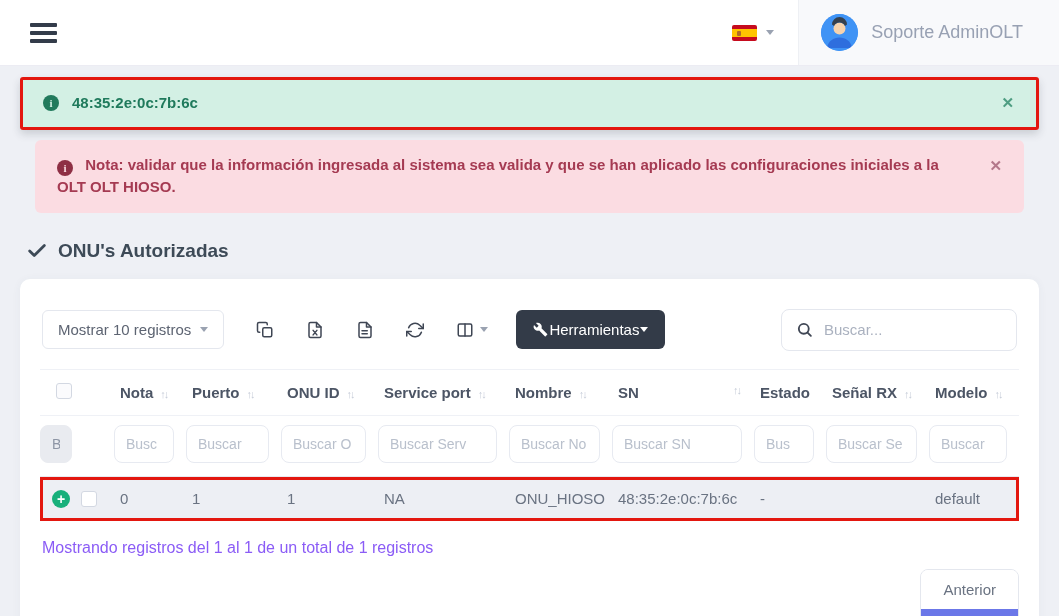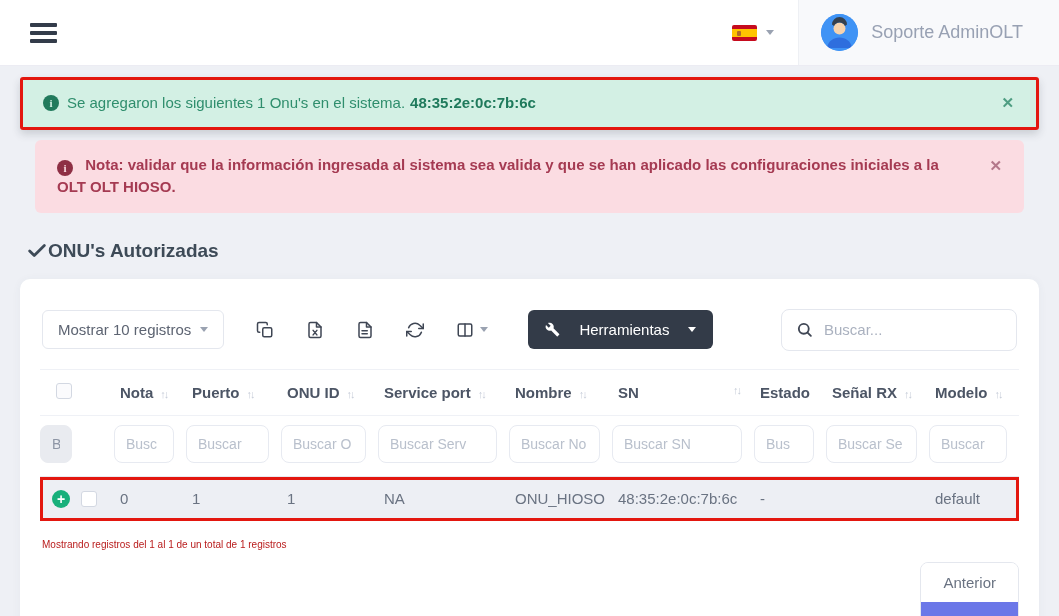--- a/index.html
+++ b/index.html
@@ -59,43 +59,43 @@
   }
   .alert-success .info-icon { background: #217a5c; color: #d3f0e4; }
   .alert-warning {
     margin: 10px 15px 0; background: #fbdce2; color: #a53a52;
     font-weight: bold; border-radius: 6px; padding: 14px 60px 14px 22px;
   }
   .alert-warning .info-icon { background: #8e2f44; color: #fbdce2; vertical-align: -2px; }
   .alert-warning .close-x { color: #b3778a; top: 15px; transform: none; }
   
   .section-title {
-    margin: 27px 6px 0; display: flex; align-items: center; 
+    margin: 27px 6px 0; display: flex; align-items: center; gap: 10px;
     color: #3d4a57; font-size: 19px; font-weight: bold;
   }
   
   .card {
     margin-top: 17px; background: #fff; border-radius: 10px;
     padding: 24px 20px 24px; box-shadow: 0 1px 10px rgba(60,70,90,.05);
   }
   .toolbar { display: flex; align-items: center; margin: 6px 2px 18px; }
   .btn-entries {
     display: flex; align-items: center; gap: 9px; background: #fff;
     border: 1px solid #e4e7ee; border-radius: 6px; padding: 10px 15px;
     font-size: 15px; color: #5d6472; cursor: pointer; font-family: inherit;
   }
   .icon-group { display: flex; align-items: center; margin-left: 16px; }
   .icon-btn {
     background: none; border: none; color: #3f4654; padding: 8px 16px; cursor: pointer;
     display: flex; align-items: center; gap: 6px;
   }
   .btn-tools {
-    display: flex; align-items: center; gap: 19px; background: #333b48; color: #fff;
+    display: flex; align-items: center; gap: 1px; background: #333b48; color: #fff;
     border: none; border-radius: 6px; padding: 11px 17px; font-size: 15px;
-    margin-left: 24px; cursor: pointer; font-family: inherit;
+    margin-left: 12px; cursor: pointer; font-family: inherit;
   }
   .btn-tools .caret { border-top-color: #fff; }
   .search-box {
     margin-left: auto; display: flex; align-items: center; gap: 11px;
     border: 1px solid #e4e7ee; border-radius: 8px; height: 42px; width: 236px;
     padding: 0 14px; color: #3f4654;
   }
   .search-box input {
     border: none; outline: none; width: 100%; font-size: 15px;
     color: #4d7c0f; font-family: inherit; background: transparent;
@@ -131,21 +131,21 @@
     width: 18px; height: 18px; border-radius: 50%; background: #18b07b; color: #fff;
     display: inline-flex; align-items: center; justify-content: center;
     font-size: 14px; font-weight: bold; line-height: 1; cursor: pointer; flex: none;
   }
   .checkbox {
     width: 16px; height: 16px; border: 1px solid #d3d8e2; border-radius: 3px;
     background: #fff; display: inline-block; cursor: pointer; flex: none;
   }
   thead .checkbox { margin-left: 2px; background: #fbfbfd; }
   
-  .summary { margin: 18px 2px 0; font-size: 10px; color: #b91c1c; }
+  .summary { margin: 18px 2px 0; font-size: 16px; color: #8b5cf6; }
   .pager-wrap { display: flex; justify-content: flex-end; margin-top: 12px; }
   .pager { display: flex; border: 1px solid #e4e7ee; border-radius: 8px; overflow: hidden; flex-direction: column; }
   .page-btn {
     padding: 11px 17px; font-size: 15px; color: #6a7382; background: #fff;
     border: none; cursor: pointer; font-family: inherit;
   }
   .page-btn.active { background: #6b77e8; color: #fff; padding: 11px 16px; }
   svg { flex: none; }
 </style>
 </head>
@@ -175,21 +175,20 @@
       <span class="user-name">Soporte AdminOLT</span>
     </div>
   </div>
 </nav>
 
 <div class="content">
 
   <div class="annotation-box">
     <div class="alert alert-success">
       <span class="info-icon">i</span>
-      <span>Se agregaron los siguientes 1 Onu's en el sistema.</span>
       <b>48:35:2e:0c:7b:6c</b>
       <span class="close-x">✕</span>
     </div>
   </div>
 
   <div class="alert alert-warning">
     <span class="info-icon" style="display:inline-flex">i</span>
     <span>Nota: validar que la información ingresada al sistema sea valida y que se han aplicado las configuraciones iniciales a la OLT OLT HIOSO.</span>
     <span class="close-x">✕</span>
   </div>

